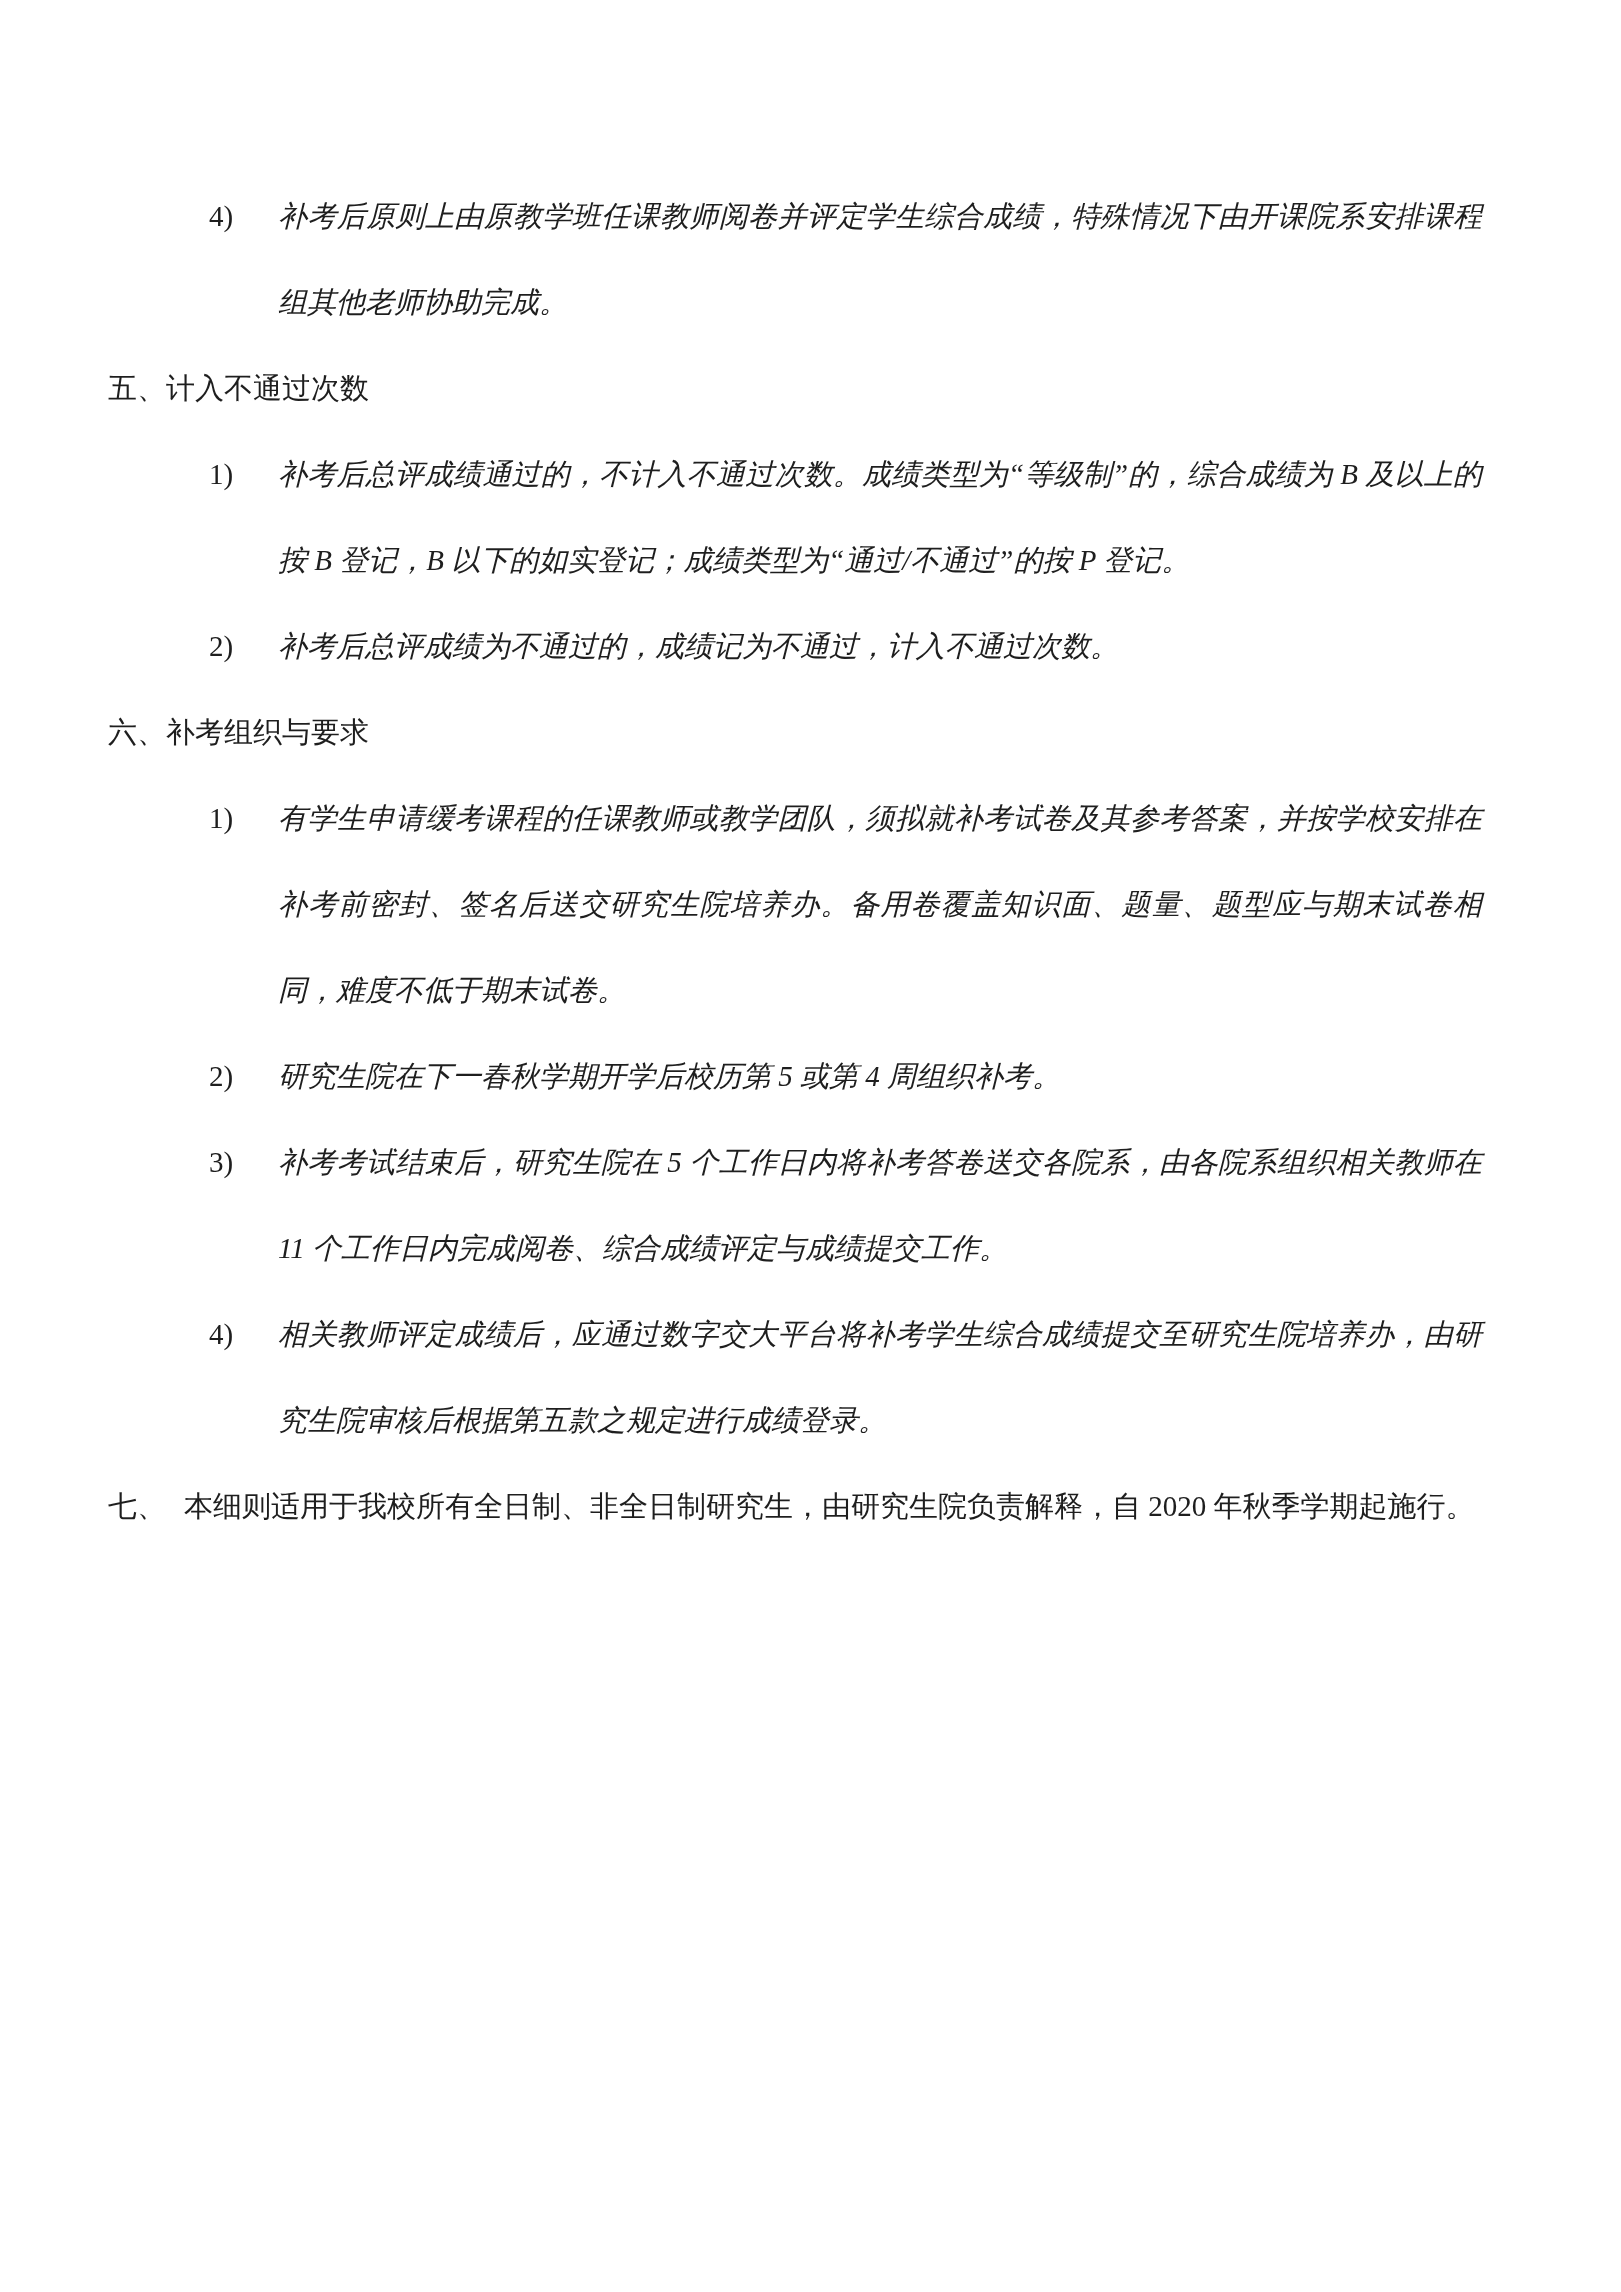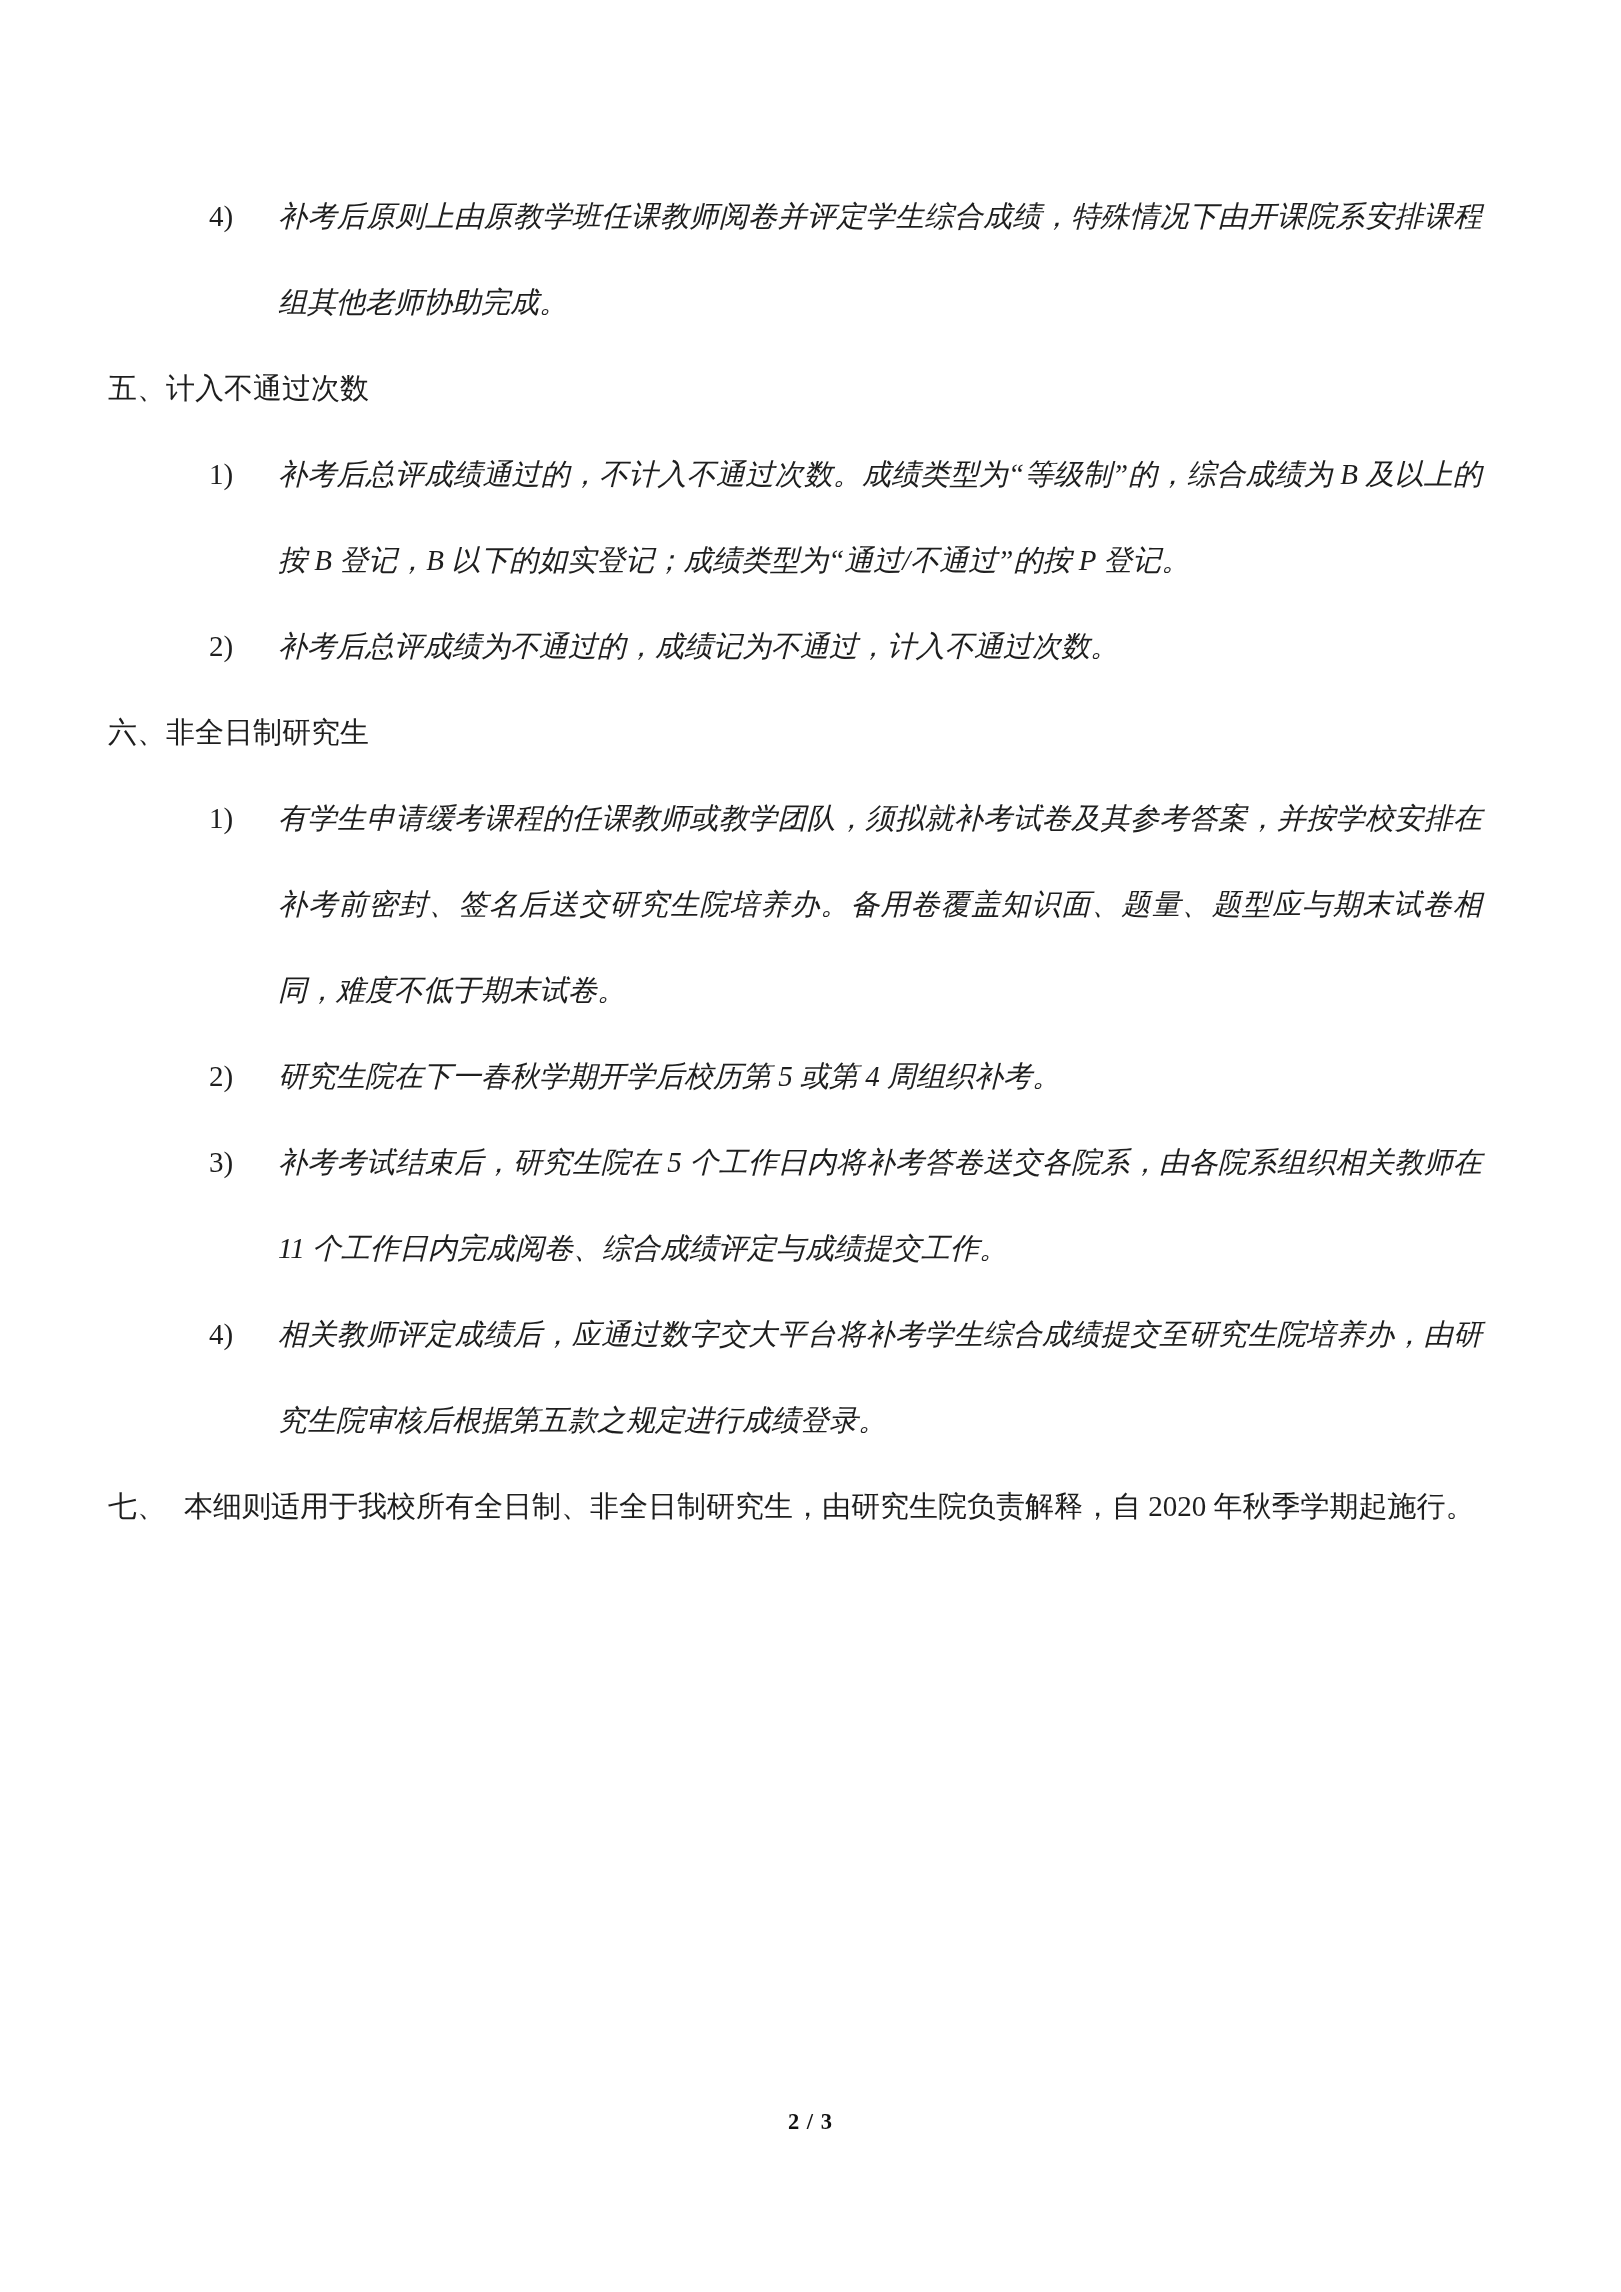--- a/index.html
+++ b/index.html
@@ -91,21 +91,21 @@
       <span class="item-text">补考后总评成绩通过的，不计入不通过次数。成绩类型为“等级制”的，综合成绩为 B 及以上的按 B 登记，B 以下的如实登记；成绩类型为“通过/不通过”的按 P 登记。</span>
     </div>
 
     <div class="doc-item">
       <span class="marker">2)</span>
       <span class="item-text">补考后总评成绩为不通过的，成绩记为不通过，计入不通过次数。</span>
     </div>
 
     <div class="doc-heading">
       <span class="marker">六、</span>
-      <span class="heading-text">非全日制研究生</span>
+      <span class="heading-text">补考组织与要求</span>
     </div>
 
     <div class="doc-item">
       <span class="marker">1)</span>
       <span class="item-text">有学生申请缓考课程的任课教师或教学团队，须拟就补考试卷及其参考答案，并按学校安排在补考前密封、签名后送交研究生院培养办。备用卷覆盖知识面、题量、题型应与期末试卷相同，难度不低于期末试卷。</span>
     </div>
 
     <div class="doc-item">
       <span class="marker">2)</span>
       <span class="item-text">研究生院在下一春秋学期开学后校历第 5 或第 4 周组织补考。</span>
@@ -121,15 +121,14 @@
       <span class="item-text">相关教师评定成绩后，应通过数字交大平台将补考学生综合成绩提交至研究生院培养办，由研究生院审核后根据第五款之规定进行成绩登录。</span>
     </div>
 
     <div class="doc-section-para">
       <span class="marker">七、</span>
       <span class="item-text">本细则适用于我校所有全日制、非全日制研究生，由研究生院负责解释，自 2020 年秋季学期起施行。</span>
     </div>
 
   </div>
 
-  <div class="footer">2 / 3</div>
 </div>
 
 
 </body></html>

